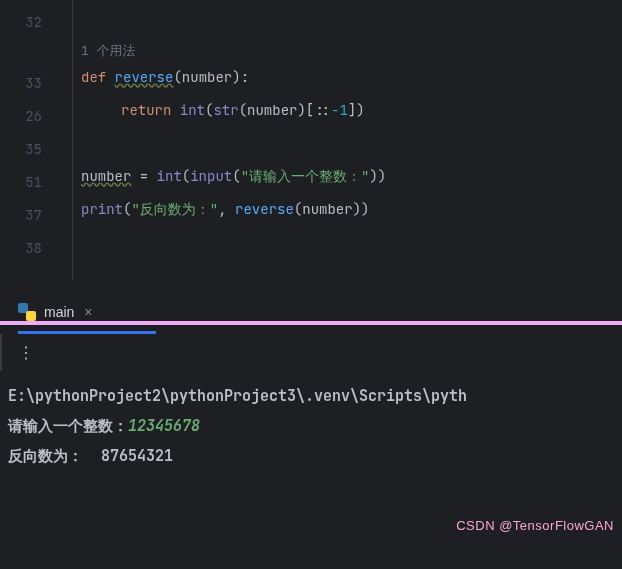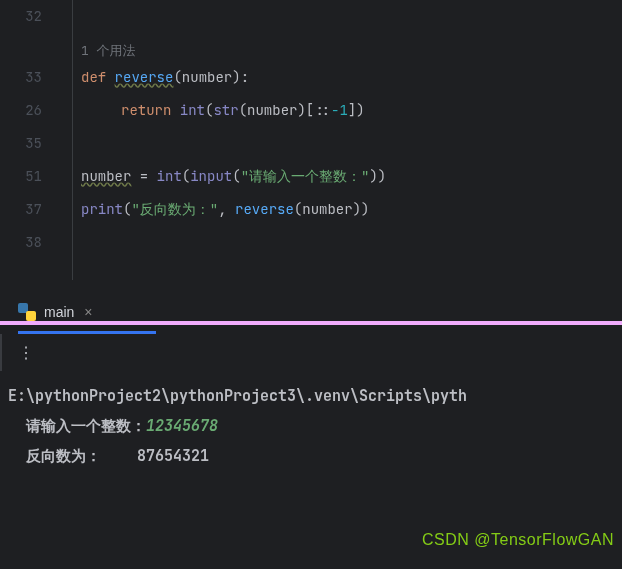--- a/index.html
+++ b/index.html
@@ -14,20 +14,21 @@
     position: relative;
   }
   .editor-pane { display: flex; height: 280px; }
   .gutter {
     width: 56px;
     background: #1e1f22;
     color: #4b5059;
     text-align: right;
     padding-right: 14px;
     user-select: none;
+    margin-top: 6px;
   }
   .gutter .ln { height: 33px; line-height: 33px; font-size: 14px; }
   .code-area {
     flex: 1;
     padding-left: 25px;
     position: relative;
   }
   .indent-guide {
     position: absolute;
     left: 16px;
@@ -87,29 +88,29 @@
 
   .terminal {
     padding: 10px 8px;
     font-family: "JetBrains Mono", Consolas, monospace;
     line-height: 30px;
     color: #bcbec4;
     font-size: 15px;
   }
   .term-line { white-space: pre; font-weight: bold; }
   .input-val { color: #6aab73; font-style: italic; }
-  .fade { color: #bcbec4; margin-left: 18px; }
+  .fade { color: #bcbec4; }
 
   .watermark {
     position: absolute;
     right: 8px;
-    bottom: 20px;
-    color: #84cc16;
+    bottom: 36px;
+    color: #f9a8d4;
     font-family: sans-serif;
-    font-size: 16px;
+    font-size: 13px;
     letter-spacing: 0.5px;
   }
 </style>
 </head>
 <body>
 
 <div class="editor-pane">
   <div class="gutter">
     <div class="ln">32</div>
     <div class="ln" style="height:28px;line-height:28px"></div>

